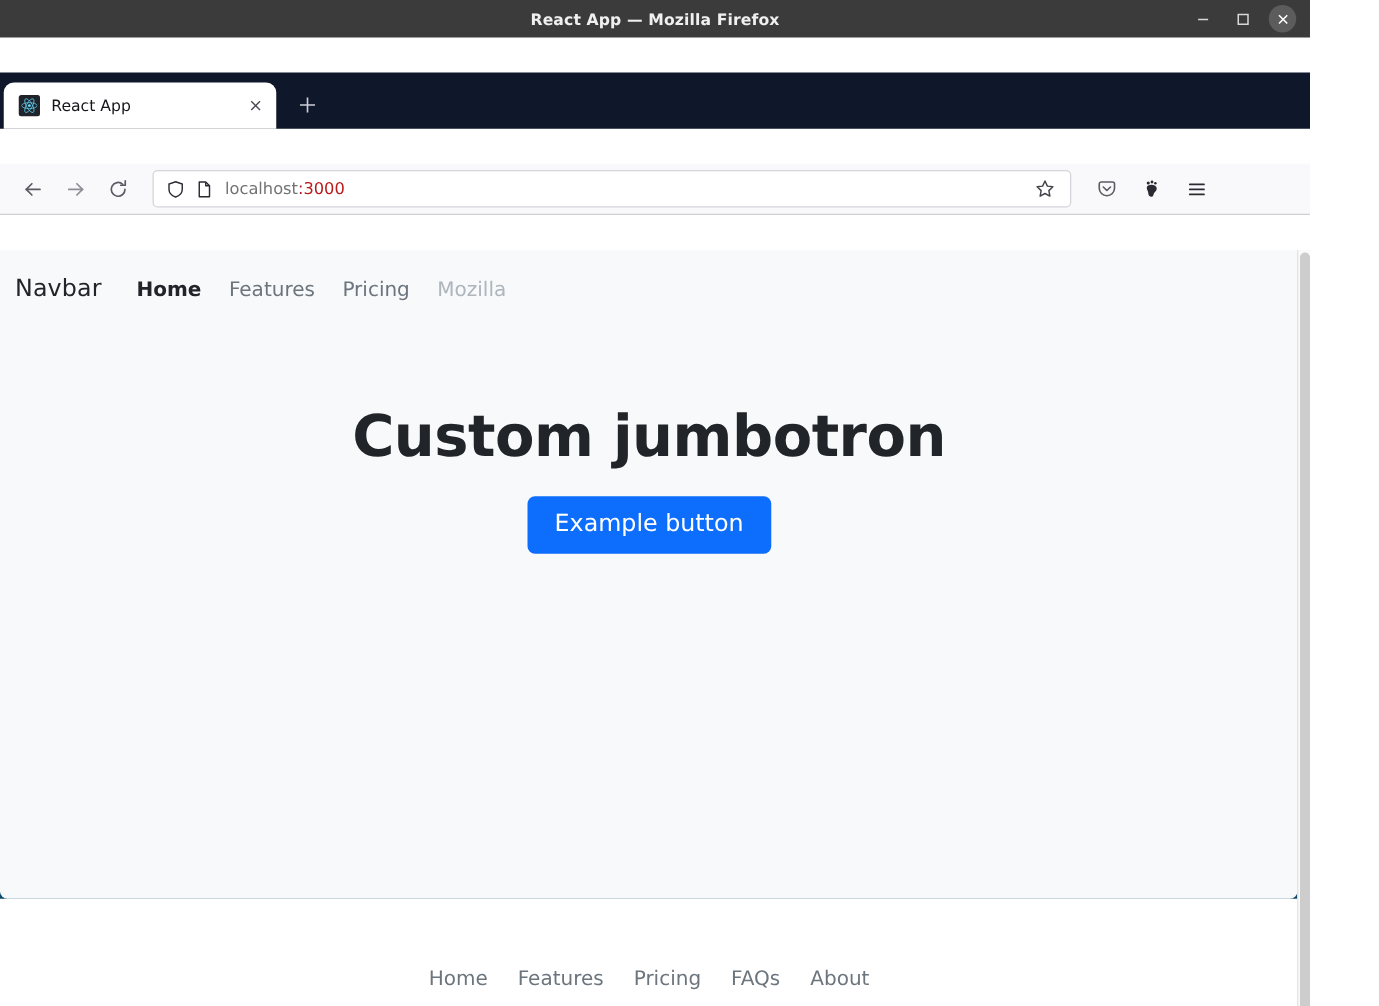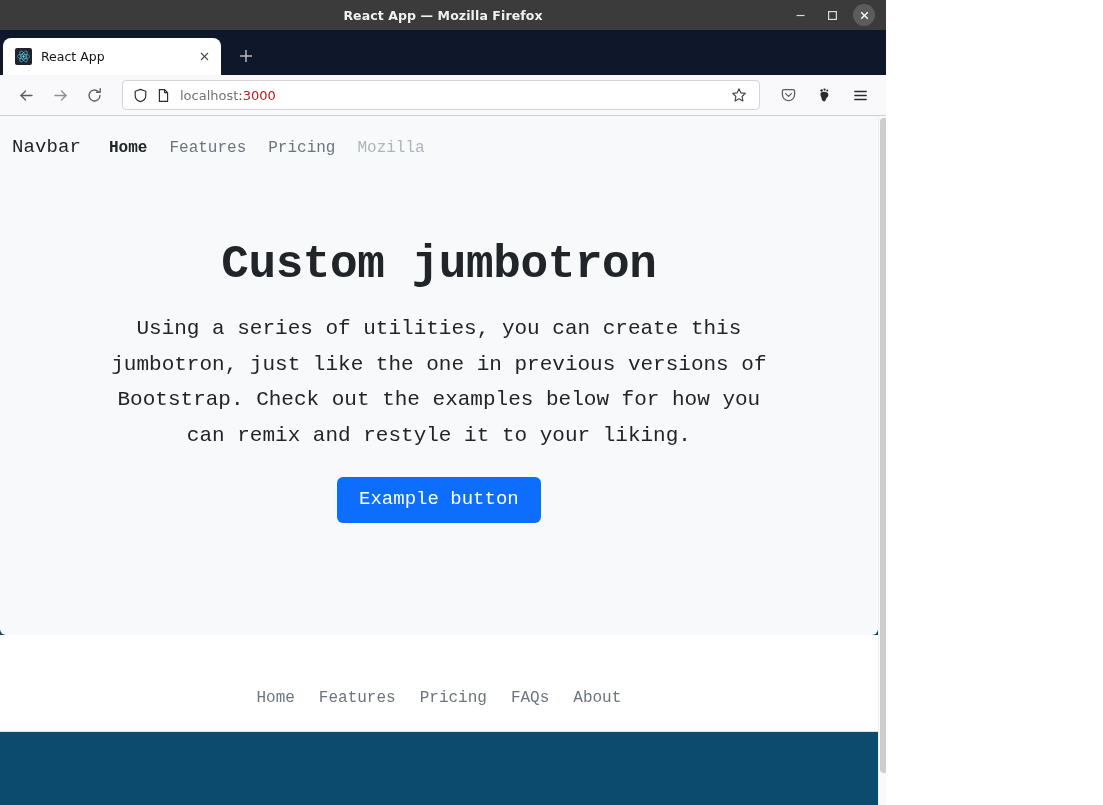--- a/index.html
+++ b/index.html
@@ -4,21 +4,21 @@
 <style>
   * { box-sizing: border-box; margin: 0; padding: 0; }
   html, body {
     width: 1103px; height: 805px;
     overflow: hidden;
     font-family: "DejaVu Sans", "Liberation Sans", sans-serif;
     background: #ffffff;
   }
 
   
-  .browser { width: 886px; height: 805px; display: flex; flex-direction: column; }
+  .browser { width: 1048px; height: 805px; display: flex; flex-direction: column; gap: 28px; }
 
   .titlebar {
     height: 30px;
     background: #3b3b3b;
     display: flex; align-items: center;
     position: relative;
     flex: 0 0 auto;
   }
   .titlebar-title {
     position: absolute; left: 0; right: 0;
@@ -132,21 +132,20 @@
     background: #ffffff;
     overflow: hidden;
     display: flex;
   }
   .page {
     width: 1093px;
     height: 100%;
     position: relative;
     background: #0c4a6e;
     overflow: hidden;
-    font-family: Liberation Mono, monospace;
   }
   .scrollbar {
     width: 10px; height: 100%;
     background: #fafafa;
     border-left: 1px solid #f0f0f0;
     position: relative;
   }
   .scroll-thumb {
     position: absolute;
     left: 1px; top: 2px;
@@ -370,21 +369,20 @@
           <div class="site-nav-links">
             <a class="nav-link active">Home</a>
             <a class="nav-link">Features</a>
             <a class="nav-link">Pricing</a>
             <a class="nav-link disabled">Mozilla</a>
           </div>
         </div>
 
         <div class="jumbo-content">
           <h1 class="jumbo-title">Custom jumbotron</h1>
-          <p class="jumbo-text">Using a series of utilities, you can create this jumbotron, just like the one in previous versions of Bootstrap. Check out the examples below for how you can remix and restyle it to your liking.</p>
           <button class="jumbo-btn">Example button</button>
         </div>
 
       </div>
 
       <div class="footer">
         <div class="footer-nav">
           <a class="footer-link">Home</a>
           <a class="footer-link">Features</a>
           <a class="footer-link">Pricing</a>

